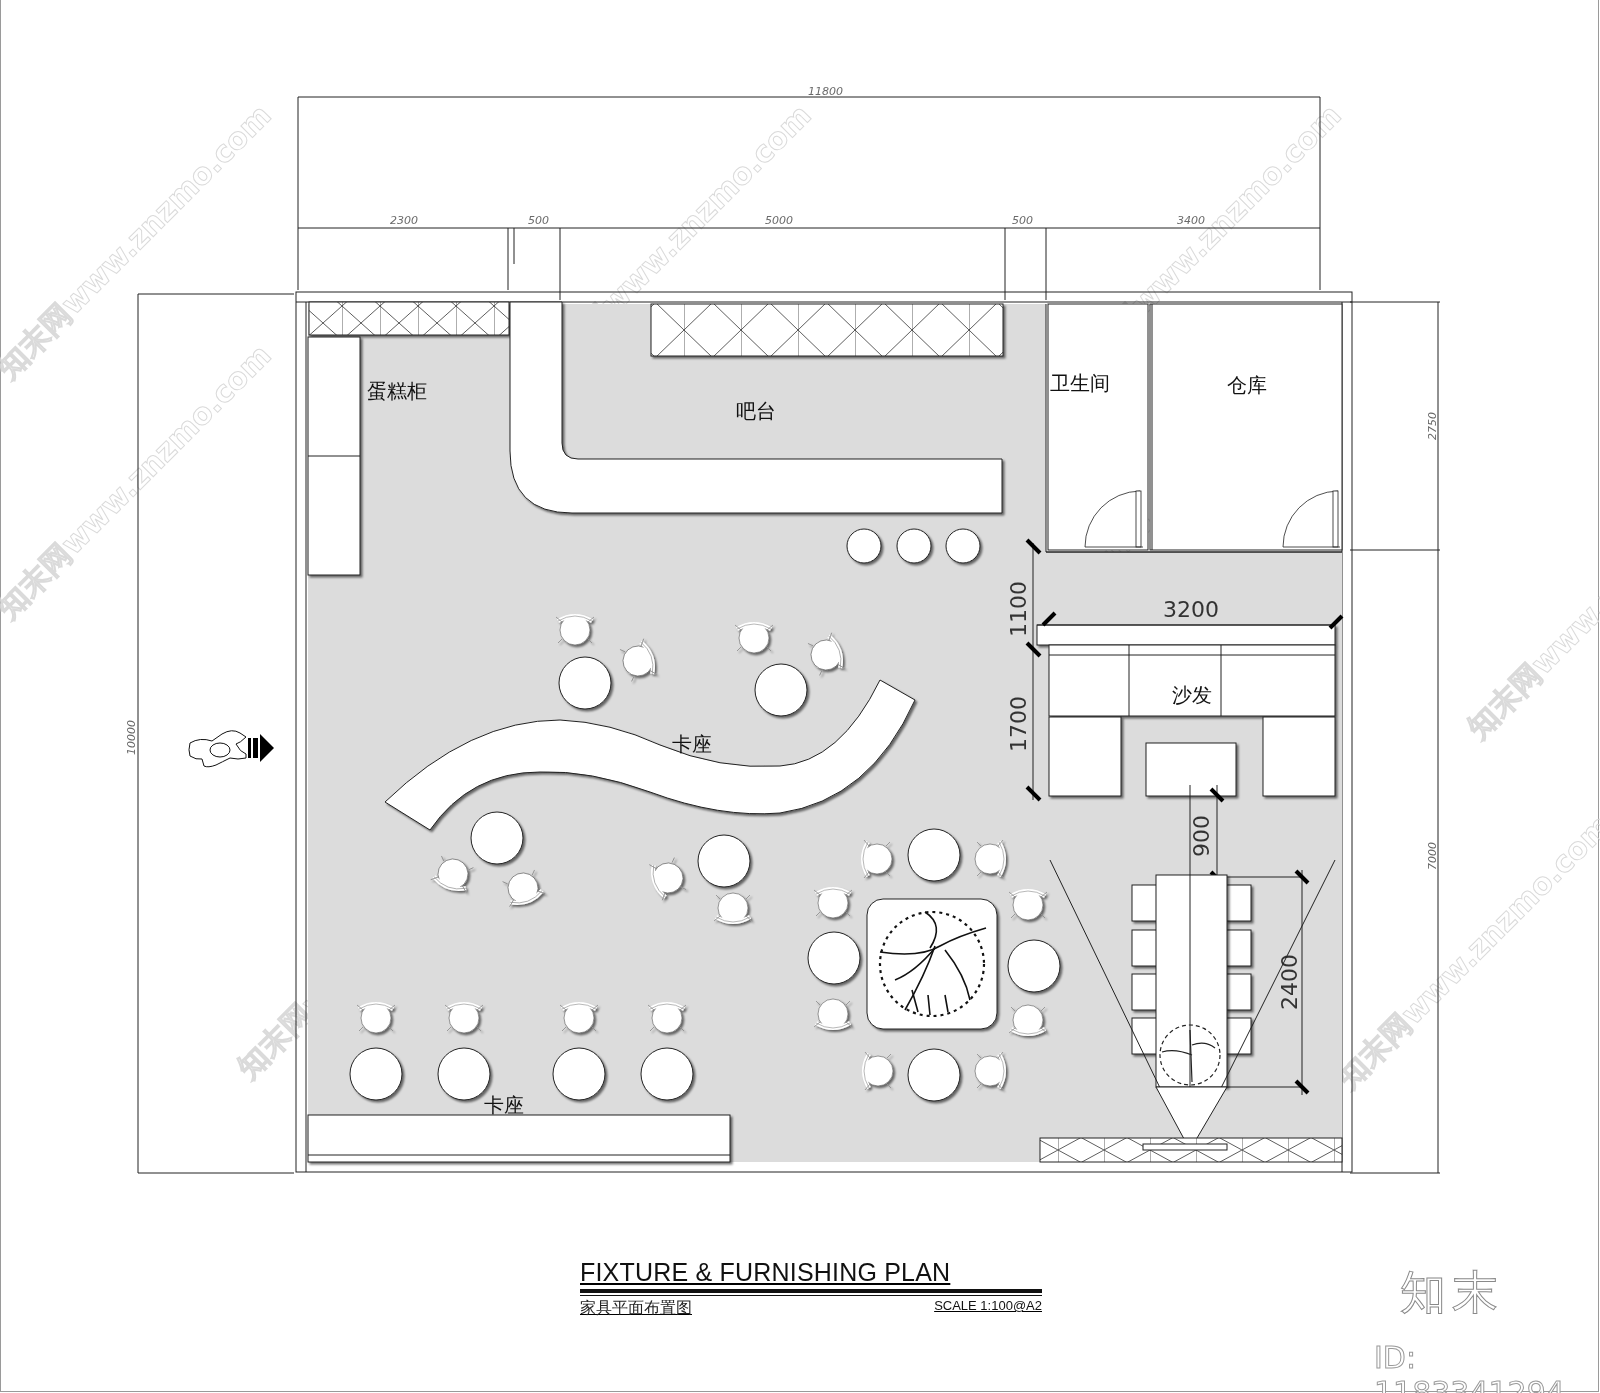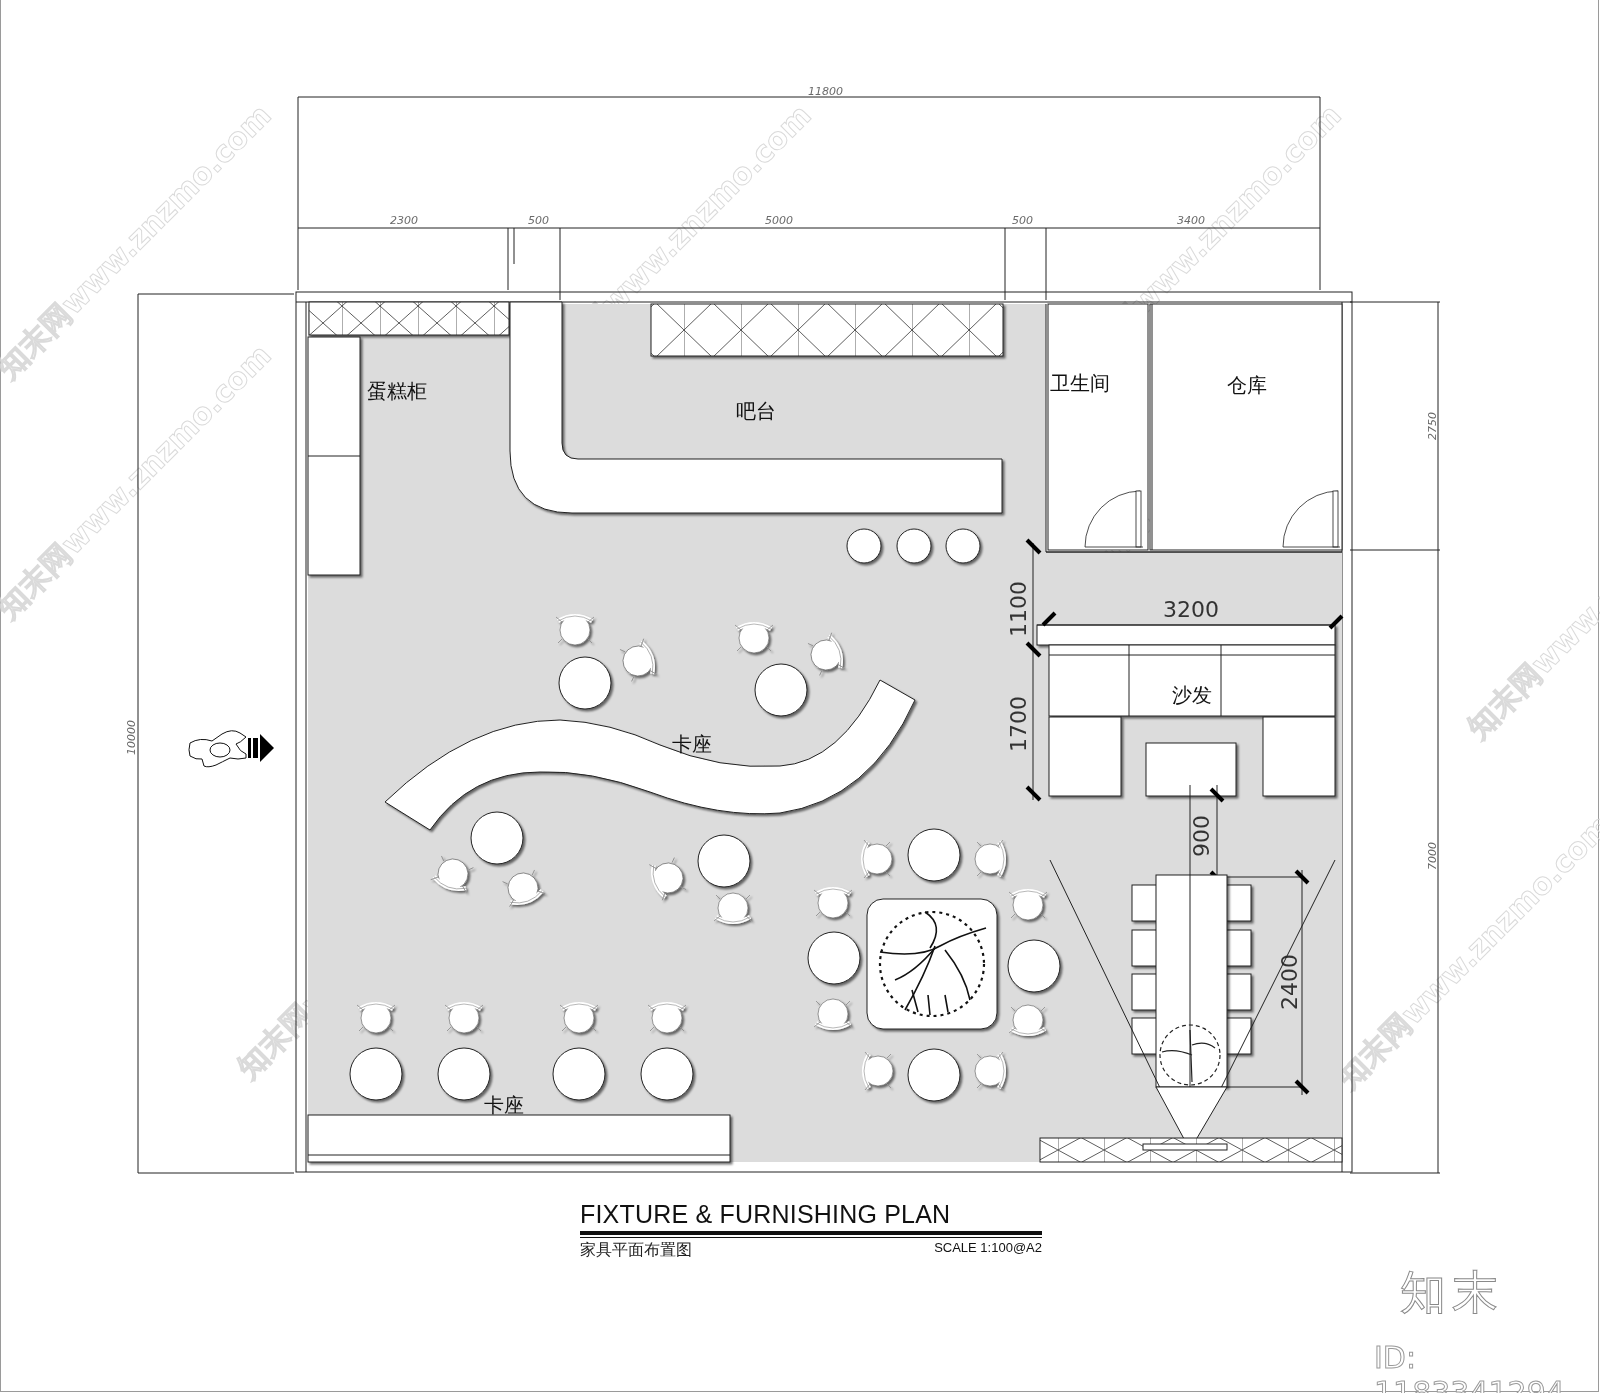--- a/index.html
+++ b/index.html
@@ -7,21 +7,21 @@
          font-family:"Liberation Sans", sans-serif; }
   #frame { position:absolute; left:0; top:0; width:1599px; height:1392px;
            border-right:1px solid #9a9a9a; border-bottom:1px solid #9a9a9a;
            border-left:1px solid #9a9a9a; box-sizing:border-box; }
   svg#plan { position:absolute; left:0; top:0; }
   .dimtxt { font-family:"DejaVu Sans", sans-serif; font-size:11px; fill:#6a6a6a; font-style:italic; }
   .bigdim { font-family:"DejaVu Sans", sans-serif; font-size:22px; fill:#333; }
   .label { font-family:"DejaVu Serif", serif; font-size:20px; fill:#111; }
   .wm { font-family:"DejaVu Sans", sans-serif; font-size:30px; font-weight:bold;
         fill:none; stroke:#d6d6d6; stroke-width:1; opacity:0.9; }
-  #title-block { position:absolute; left:580px; top:1200px; width:462px; }
+  #title-block { position:absolute; left:580px; top:1258px; width:462px;text-decoration:underline; }
   #title-main { font-family:"Liberation Sans", sans-serif; font-size:25px; color:#111;
                 letter-spacing:0.2px; white-space:nowrap; }
   #title-rule1 { height:4px; background:#111; margin-top:2px; }
   #title-rule2 { height:1px; background:#111; margin-top:2px; }
   #title-sub { display:flex; justify-content:space-between; margin-top:2px; }
   #title-cn { font-family:"DejaVu Serif", serif; font-size:16px; color:#222; }
   #title-scale { font-family:"Liberation Sans", sans-serif; font-size:13px; color:#111; }
   #brand { position:absolute; left:1400px; top:1262px; font-family:"DejaVu Sans", sans-serif;
            font-size:46px; color:#fff; -webkit-text-stroke:1px #8a8a8a; letter-spacing:6px; }
   #brand-id { position:absolute; left:1362px; top:1340px; font-family:"DejaVu Sans", sans-serif;

